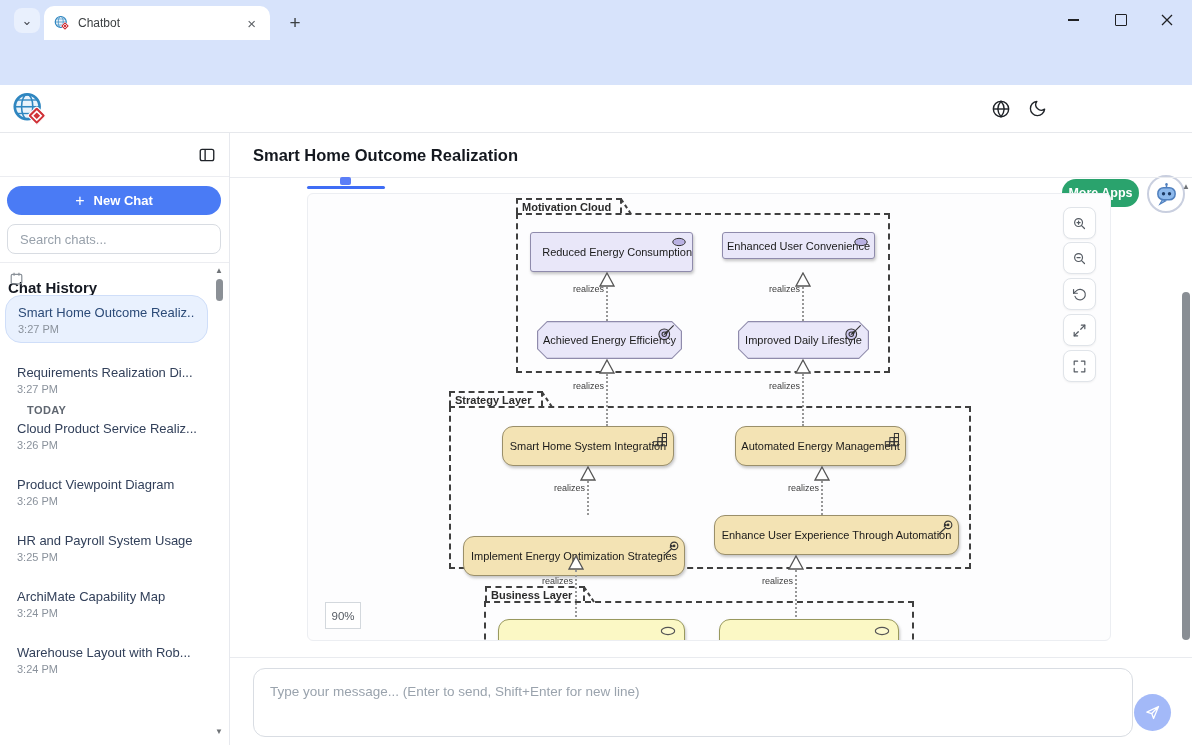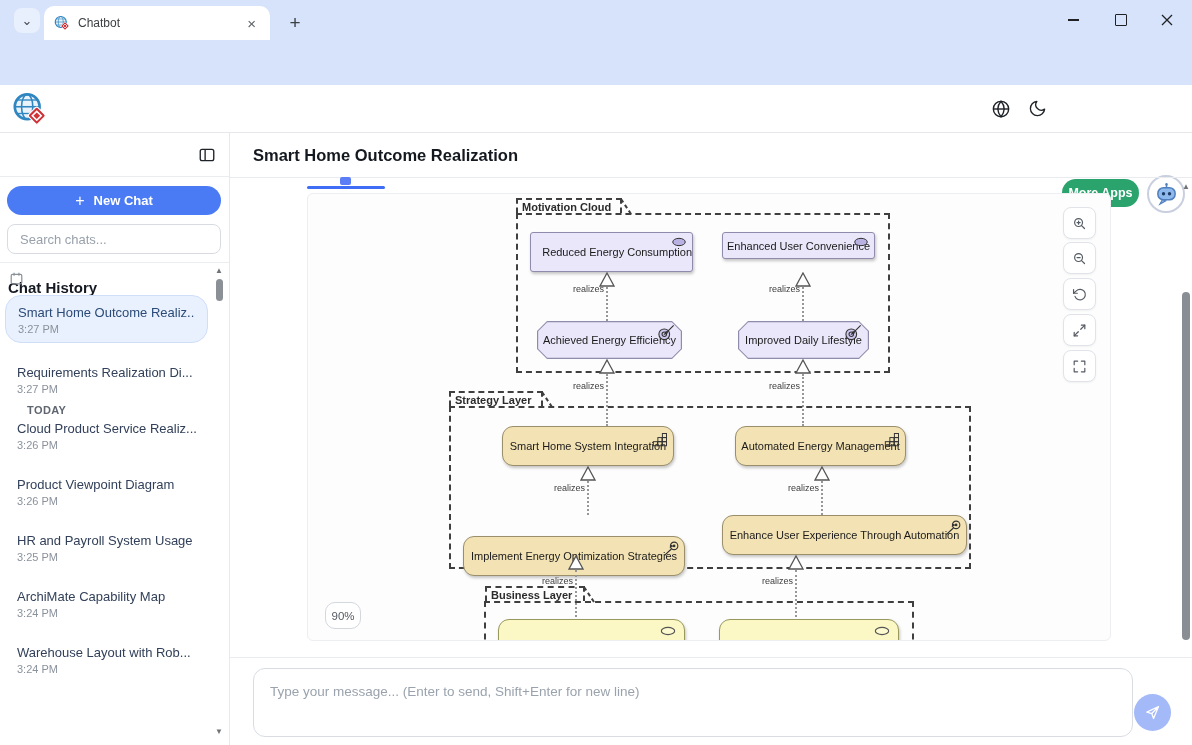--- a/index.html
+++ b/index.html
@@ -78,21 +78,21 @@
   .oct-border{background:#8f8bac;clip-path:polygon(10px 0,calc(100% - 10px) 0,100% 10px,100% calc(100% - 10px),
               calc(100% - 10px) 100%,10px 100%,0 calc(100% - 10px),0 10px);
               filter:drop-shadow(1.5px 2px 1.5px rgba(110,110,110,.4));}
   .oct-fill{position:absolute;left:1.2px;top:1.2px;right:1.2px;bottom:1.2px;background:#e9e7f9;
             clip-path:polygon(9px 0,calc(100% - 9px) 0,100% 9px,100% calc(100% - 9px),
             calc(100% - 9px) 100%,9px 100%,0 calc(100% - 9px),0 9px);
             display:flex;align-items:center;justify-content:center;font-size:11px;color:#1a1a1a;text-align:center;}
   .node-ic{position:absolute;right:5px;top:4px;}
   .conn-line{width:0;border-left:2px dotted #979797;}
   .rel-label{width:60px;text-align:right;font-size:9px;color:#3d3d3d;}
-  .zoom-badge{left:17px;top:408px;width:34px;height:25px;background:#fff;border:1px solid #d3d8dd;border-radius:10px;
+  .zoom-badge{left:17px;top:408px;width:34px;height:25px;background:#fff;border:1px solid #d3d8dd;border-radius:0;
               display:flex;align-items:center;justify-content:center;font-size:11.5px;color:#555b63;}
   .ctrl-btn{left:1063px;width:31px;height:30px;background:#fff;border:1px solid #e0e4e9;border-radius:8px;
             display:flex;align-items:center;justify-content:center;box-shadow:0 1px 2px rgba(0,0,0,.05);}
   .m-scroll-arrow{left:1182px;font-size:8px;color:#6f7377;}
   .m-thumb{left:1182px;top:292px;width:8px;height:348px;border-radius:4px;background:#898e94;}
 
   
   .composer{left:230px;top:657px;width:962px;height:88px;background:#fff;border-top:1px solid #e9ebef;box-sizing:border-box;}
   .msg-box{left:253px;top:668px;width:880px;height:69px;border:1px solid #d9dde3;border-radius:12px;box-sizing:border-box;
            padding:15px 16px;font-size:13.5px;color:#333;resize:none;outline:none;font-family:"Liberation Sans",sans-serif;}
@@ -413,21 +413,21 @@
     </svg>
   <div class="abs conn-line" style="left:513px;top:287px;height:34px;"></div>
   <div class="abs rel-label" style="left:451px;top:289px;">realizes</div>
 
   <div class="abs node coa" style="left:155px;top:321px;width:222px;height:40px;margin-top:21px;">
     <span>Implement Energy Optimization Strategies</span>
     <svg class="node-ic" width="16" height="16" viewBox="0 0 18 18">
         <use href="#ic-coa"></use>
       </svg>
   </div>
-  <div class="abs node coa" style="left:406px;top:321px;width:245px;height:40px;margin-left:8px;">
+  <div class="abs node coa" style="left:406px;top:321px;width:245px;height:40px;">
     <span>Enhance User Experience Through Automation</span>
     <svg class="node-ic" width="16" height="16" viewBox="0 0 18 18">
         <use href="#ic-coa"></use>
       </svg>
   </div>
 
   <svg class="abs" style="left:260px;top:361px;" width="16" height="15" viewBox="0 0 16 15">
       <use href="#ic-triangle"></use>
     </svg>
   <div class="abs conn-line" style="left:267px;top:376px;height:47px;"></div>

